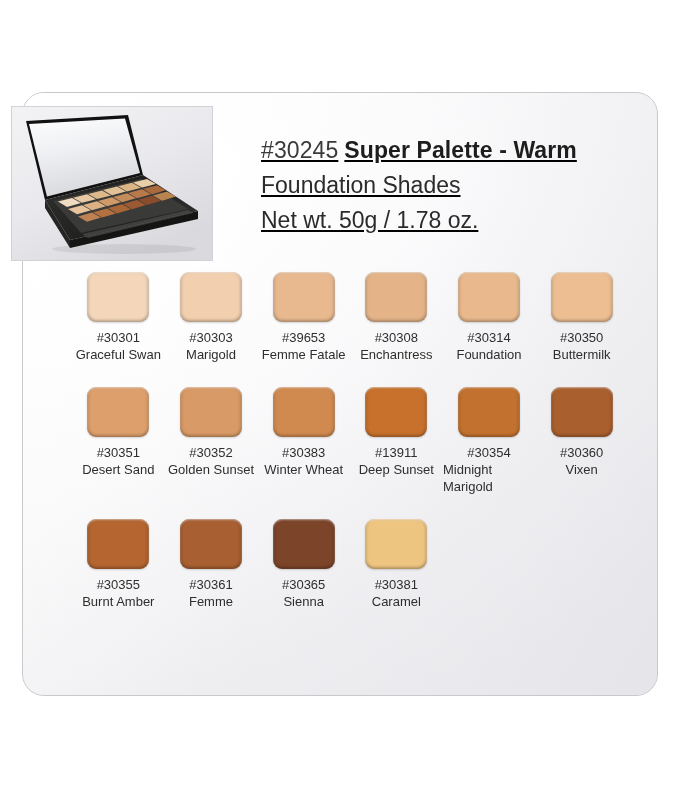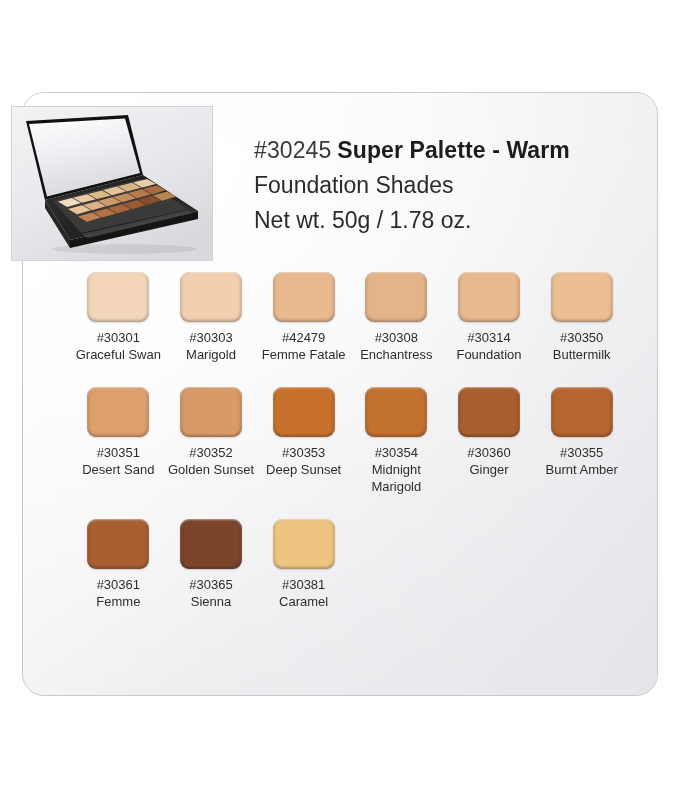--- a/index.html
+++ b/index.html
@@ -52,23 +52,24 @@
     background: linear-gradient(150deg, #f2f2f4 0%, #e7e7ea 45%, #dcdce0 100%);
     border: 1px solid #d2d2d6;
     box-sizing: border-box;
     overflow: hidden;
   }
   #palette-photo svg { display: block; }
 
   
   #header-block {
     position: absolute;
-    left: 254px;
+    left: 261px;
     top: 133px;
     width: 360px;
+    text-decoration: underline;
   }
   .hdr-line {
     color: #2b2b2b;
     font-size: 23px;
     line-height: 35px;
     white-space: nowrap;
     font-weight: 400;
   }
   #title-line { letter-spacing: 0.1px; }
   #sku-code { font-weight: 400; color: #3a3a3a; }
@@ -106,21 +107,20 @@
     margin-top: 7px;
     font-size: 13px;
     color: #2e2e2e;
     line-height: 17px;
     white-space: nowrap;
   }
   .swatch-name {
     font-size: 13px;
     color: #2e2e2e;
     line-height: 17px;
-    text-align: center;
     max-width: 92px;
   }
 </style>
 </head>
 <body>
 
 <div id="product-card">
   <div id="card-sheen"></div>
 </div>
 
@@ -202,21 +202,21 @@
       <div class="swatch-code">#30301</div>
       <div class="swatch-name">Graceful Swan</div>
     </div>
     <div class="swatch-cell">
       <div class="swatch-chip" style="background: rgb(242, 207, 174);"></div>
       <div class="swatch-code">#30303</div>
       <div class="swatch-name">Marigold</div>
     </div>
     <div class="swatch-cell">
       <div class="swatch-chip" style="background: rgb(232, 185, 143);"></div>
-      <div class="swatch-code">#42479</div>
+      <div class="swatch-code">#39653</div>
       <div class="swatch-name">Femme Fatale</div>
     </div>
     <div class="swatch-cell">
       <div class="swatch-chip" style="background: rgb(228, 180, 136);"></div>
       <div class="swatch-code">#30308</div>
       <div class="swatch-name">Enchantress</div>
     </div>
     <div class="swatch-cell">
       <div class="swatch-chip" style="background: rgb(233, 185, 141);"></div>
       <div class="swatch-code">#30314</div>
@@ -231,33 +231,38 @@
       <div class="swatch-chip" style="background: rgb(221, 159, 108);"></div>
       <div class="swatch-code">#30351</div>
       <div class="swatch-name">Desert Sand</div>
     </div>
     <div class="swatch-cell">
       <div class="swatch-chip" style="background: rgb(216, 154, 102);"></div>
       <div class="swatch-code">#30352</div>
       <div class="swatch-name">Golden Sunset</div>
     </div>
     <div class="swatch-cell">
+      <div class="swatch-chip" style="background: rgb(208, 138, 80);"></div>
+      <div class="swatch-code">#30383</div>
+      <div class="swatch-name">Winter Wheat</div>
+    </div>
+    <div class="swatch-cell">
       <div class="swatch-chip" style="background: rgb(199, 113, 44);"></div>
-      <div class="swatch-code">#30353</div>
+      <div class="swatch-code">#13911</div>
       <div class="swatch-name">Deep Sunset</div>
     </div>
     <div class="swatch-cell">
       <div class="swatch-chip" style="background: rgb(195, 113, 46);"></div>
       <div class="swatch-code">#30354</div>
       <div class="swatch-name">Midnight Marigold</div>
     </div>
     <div class="swatch-cell">
       <div class="swatch-chip" style="background: rgb(169, 95, 46);"></div>
       <div class="swatch-code">#30360</div>
-      <div class="swatch-name">Ginger</div>
+      <div class="swatch-name">Vixen</div>
     </div>
     <div class="swatch-cell">
       <div class="swatch-chip" style="background: rgb(180, 101, 48);"></div>
       <div class="swatch-code">#30355</div>
       <div class="swatch-name">Burnt Amber</div>
     </div>
     <div class="swatch-cell">
       <div class="swatch-chip" style="background: rgb(168, 95, 49);"></div>
       <div class="swatch-code">#30361</div>
       <div class="swatch-name">Femme</div>

